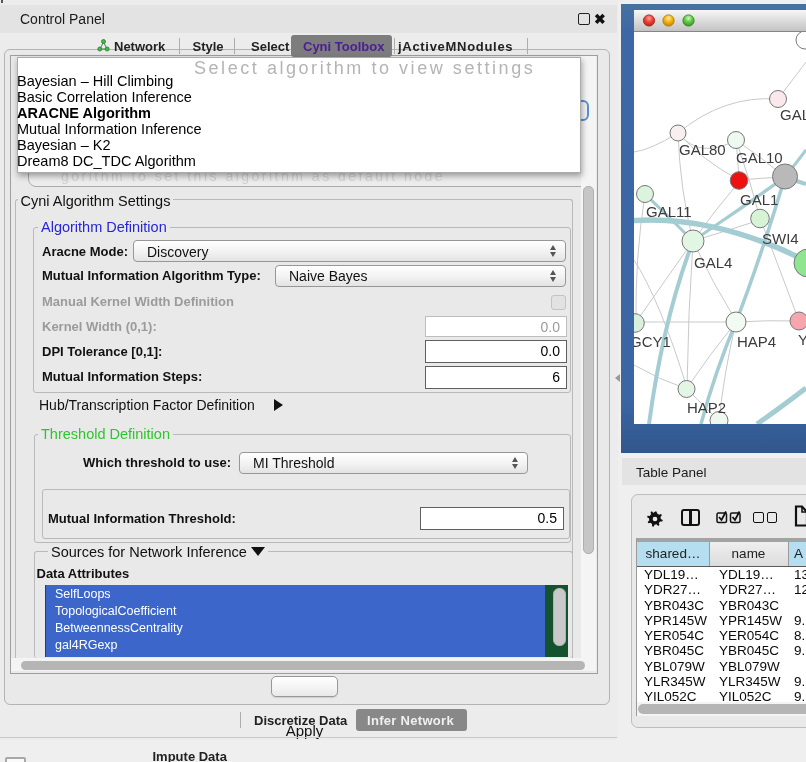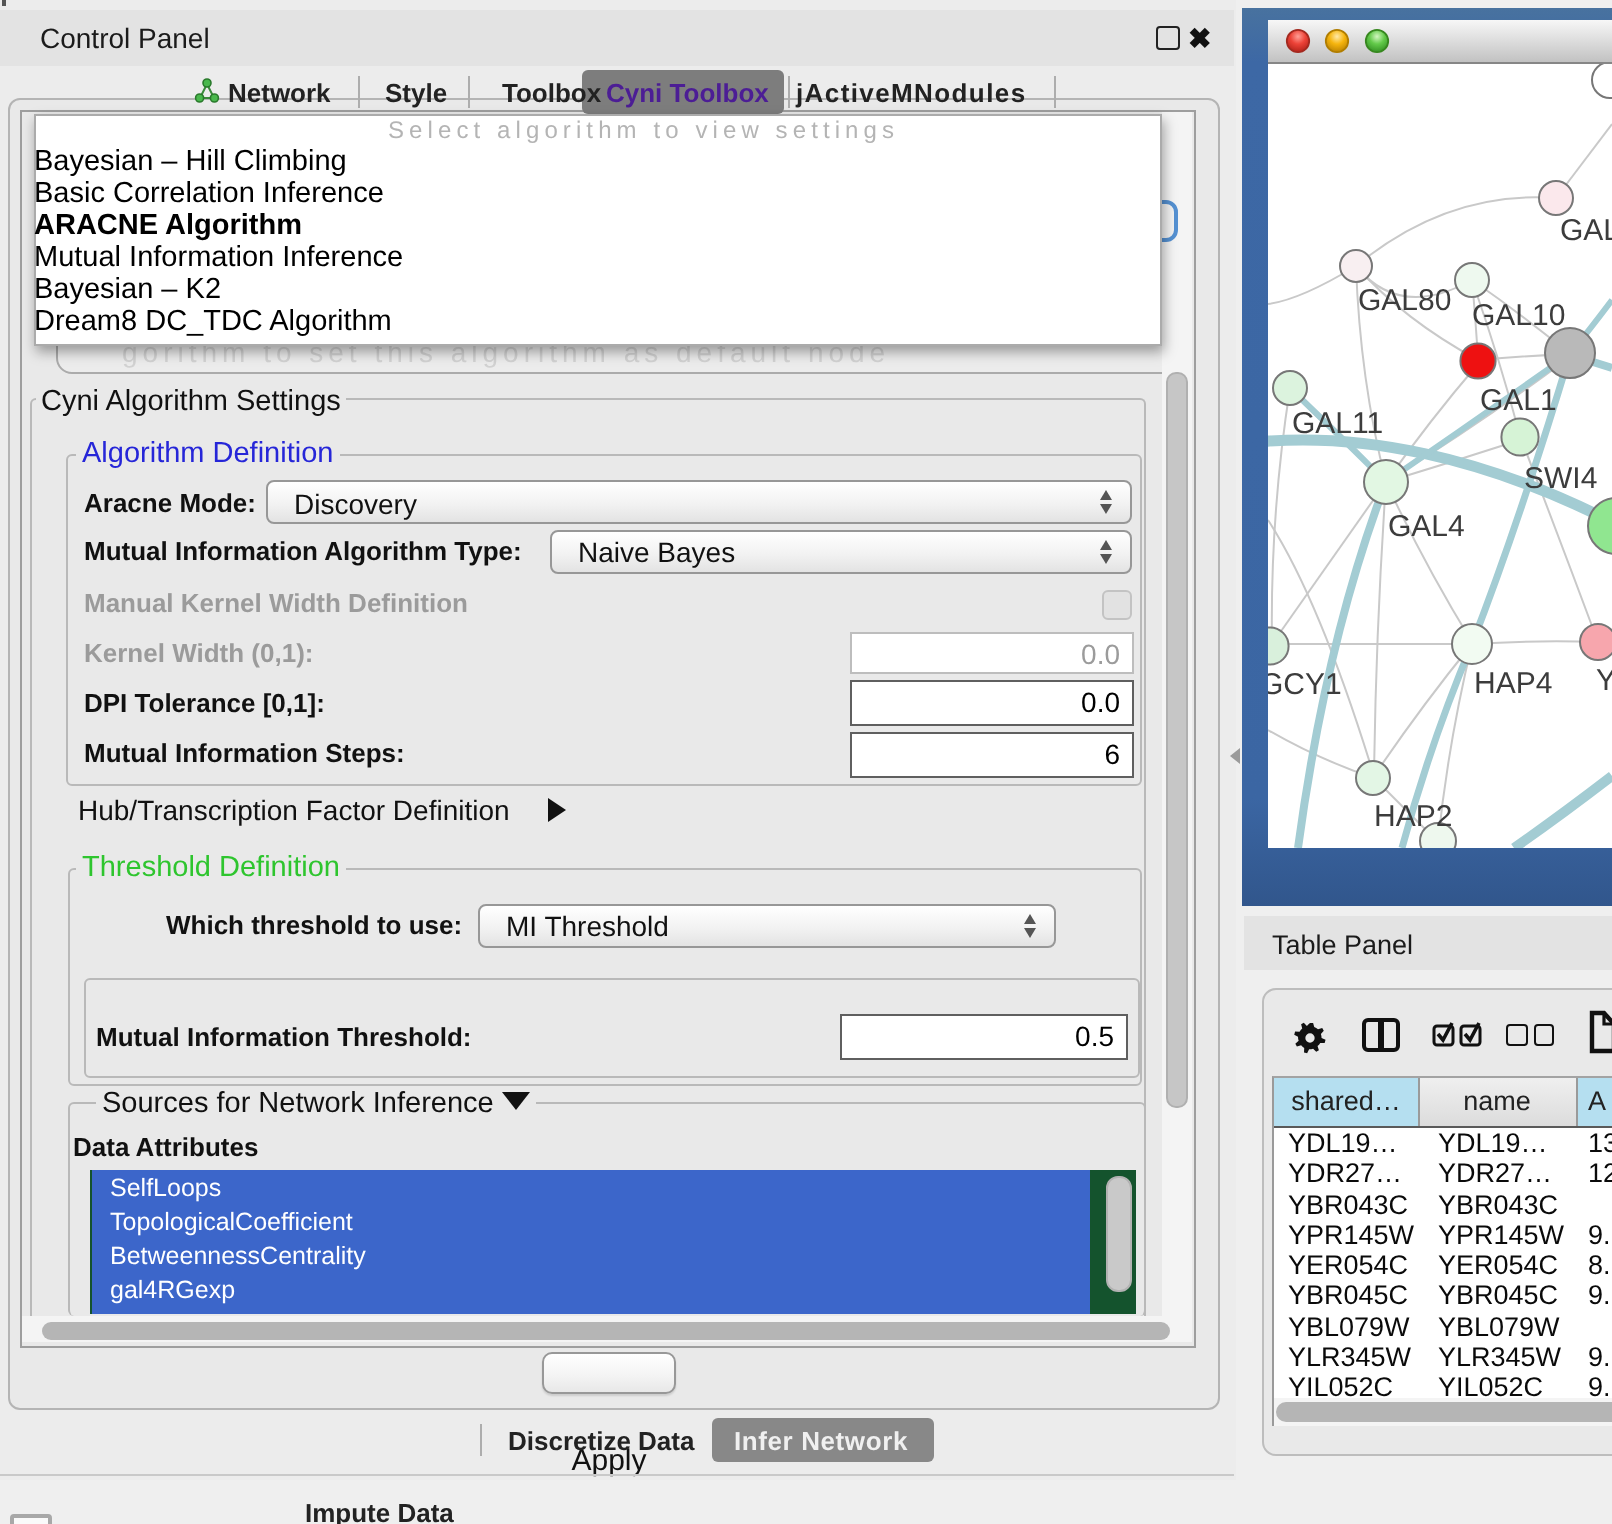--- a/index.html
+++ b/index.html
@@ -45,21 +45,21 @@
 <div class="abs vline" style="left:527px;top:38px;height:16px;"></div>
 <div class="abs" style="left:290.5px;top:35px;width:101px;height:21.5px;background:#7d7d7d;border-radius:3px;"></div>
 <svg class="abs" style="left:97px;top:38px;" width="13" height="14" viewBox="0 0 13 14">
  <path d="M3 11 L6.5 4 L10 11 M3 11 L10 11" stroke="#3a8a3a" stroke-width="1" fill="none"></path>
  <circle cx="6.5" cy="3.5" r="2" fill="#49b84c" stroke="#2a7a2c" stroke-width="0.8"></circle>
  <circle cx="2.8" cy="11" r="2" fill="#49b84c" stroke="#2a7a2c" stroke-width="0.8"></circle>
  <circle cx="10.2" cy="11" r="2" fill="#49b84c" stroke="#2a7a2c" stroke-width="0.8"></circle>
 </svg>
 <div class="abs tab" style="left:114px;top:39px;">Network</div>
 <div class="abs tab" style="left:192.5px;top:39px;">Style</div>
-<div class="abs tab" style="left:251px;top:39px;">Toolbox</div>
+<div class="abs tab" style="left:251px;top:39px;">Select</div>
 <div class="abs tab" style="left:303px;top:39px;color:#4c1d95;">Cyni Toolbox</div>
 <div class="abs tab" style="left:398px;top:39px;letter-spacing:0.7px;">jActiveMNodules</div>
 
 <div class="abs" style="left:28px;top:137px;width:566px;height:48px;border:1px solid #ababab;border-radius:8px;background:#ececec;overflow:hidden;">
  <div class="abs" style="left:32px;top:30px;font-size:14px;color:#d2d2d2;letter-spacing:2.5px;">gorithm to set this algorithm as default node</div>
 </div>
 
 <div class="abs fs" style="left:15px;top:199px;width:556px;height:462px;border-bottom:none;border-bottom-left-radius:0;border-bottom-right-radius:0;"></div>
 <div class="abs leg2" style="left:17.5px;top:192.5px;color:#111;">Cyni Algorithm Settings</div>
 
@@ -115,21 +115,21 @@
 </div>
 
 <div class="abs" style="left:581px;top:56px;width:15px;height:615px;background:#f4f4f4;"></div>
 <div class="abs" style="left:583px;top:186px;width:9px;height:366px;background:#c6c6c6;border:1px solid #b0b0b0;border-radius:5px;"></div>
 <div class="abs" style="left:11px;top:658px;width:585px;height:13px;background:#f4f4f4;"></div>
 <div class="abs" style="left:21px;top:661px;width:564px;height:9px;background:#b5b5b5;border-radius:5px;"></div>
 
 <div class="abs" style="left:572px;top:99.5px;width:13px;height:17px;border:2.5px solid #5591d2;border-radius:6px;background:#f2f2f2;"></div>
 
 <div class="abs" style="left:17px;top:57px;width:562px;height:114px;background:#fff;border:1px solid #ababab;box-shadow:1px 3px 6px rgba(0,0,0,0.35);"></div>
-<div class="abs" style="left:194px;top:58px;font-size:12px;color:#b4b4b4;letter-spacing:2.55px;white-space:nowrap;">Select algorithm to view settings</div>
+<div class="abs" style="left:194px;top:58px;font-size:18px;color:#b4b4b4;letter-spacing:2.55px;white-space:nowrap;">Select algorithm to view settings</div>
 <div class="abs" style="left:17px;top:73px;font-size:14.5px;color:#000;line-height:16.1px;white-space:nowrap;">Bayesian – Hill Climbing<br>Basic Correlation Inference<br><b>ARACNE Algorithm</b><br>Mutual Information Inference<br>Bayesian – K2<br>Dream8 DC_TDC Algorithm</div>
 
 <div class="abs" style="left:270.5px;top:675.5px;width:65px;height:19px;border:1px solid #989898;border-radius:5px;background:linear-gradient(#ffffff,#f3f3f3 60%,#e8e8e8);box-shadow:0 1px 1px rgba(0,0,0,0.12);"></div>
 <div class="abs" style="left:270.5px;top:678px;width:68px;text-align:center;font-size:15px;color:#111;margin-top:44px;">Apply</div>
 <div class="abs vline" style="left:240px;top:712px;height:16px;"></div>
 <div class="abs" style="left:356px;top:708.5px;width:111px;height:22.5px;background:#888888;border-radius:3px;"></div>
 <div class="abs tab" style="left:152.5px;top:712.5px;margin-top:36px;">Impute Data</div>
 <div class="abs tab" style="left:254px;top:712.5px;">Discretize Data</div>
 <div class="abs tab" style="left:367px;top:712.5px;color:#f0f0f0;letter-spacing:0.3px;">Infer Network</div>
 <div class="abs" style="left:0;top:736.5px;width:617px;height:1px;background:#c9c9c9;"></div>
@@ -253,21 +253,21 @@
  <path d="M3,8 L5.5,11 L10,2.5" fill="none" stroke="#111" stroke-width="1.8"></path>
  <path d="M16.5,8 L19,11 L23.5,2.5" fill="none" stroke="#111" stroke-width="1.8"></path>
 </svg>
 <div class="abs" style="left:753px;top:512px;width:8.5px;height:8.5px;border:1.5px solid #111;border-radius:2px;"></div>
 <div class="abs" style="left:766.5px;top:512px;width:8.5px;height:8.5px;border:1.5px solid #111;border-radius:2px;"></div>
 <svg class="abs" style="left:794px;top:504px;" width="12" height="24" viewBox="0 0 12 24">
  <path d="M2,2.5 L8,2.5 L13,8 L13,21.5 L2,21.5 Z" fill="none" stroke="#111" stroke-width="2.2"></path>
  <path d="M8,2.5 L8,8 L13,8" fill="none" stroke="#111" stroke-width="1.6"></path>
 </svg>
 
-<div class="abs" style="left:636px;top:538px;width:170px;height:174px;background:#fff;border-left:1px solid #9a9a9a;border-top:1px solid #a3a3a3;overflow:hidden;">
+<div class="abs" style="left:636px;top:538px;width:170px;height:174px;background:#fff;border-left:1px solid #9a9a9a;border-top:4px solid #a3a3a3;overflow:hidden;">
  <div class="abs" style="left:0;top:0;width:72px;height:24px;background:#b5dff0;"></div>
  <div class="abs" style="left:72px;top:0;width:79px;height:24px;background:linear-gradient(#efefef,#dcdcdc);"></div>
  <div class="abs" style="left:151px;top:0;width:19px;height:24px;background:#b5dff0;"></div>
  <div class="abs" style="left:71.5px;top:0;width:1px;height:24px;background:#9a9a9a;"></div>
  <div class="abs" style="left:150.5px;top:0;width:1px;height:24px;background:#9a9a9a;"></div>
  <div class="abs" style="left:0;top:24px;width:170px;height:1px;background:#5a5a5a;"></div>
  <div class="abs" style="left:0;top:4px;width:72px;text-align:center;font-size:13.5px;color:#222;">shared…</div>
  <div class="abs" style="left:72px;top:4px;width:79px;text-align:center;font-size:13.5px;color:#222;">name</div>
  <div class="abs" style="left:157px;top:4px;font-size:13.5px;color:#222;">A</div>
  <div class="abs" style="left:7px;top:25px;font-size:13.5px;color:#0a0a0a;line-height:15.25px;">YDL19…<br>YDR27…<br>YBR043C<br>YPR145W<br>YER054C<br>YBR045C<br>YBL079W<br>YLR345W<br>YIL052C</div>

